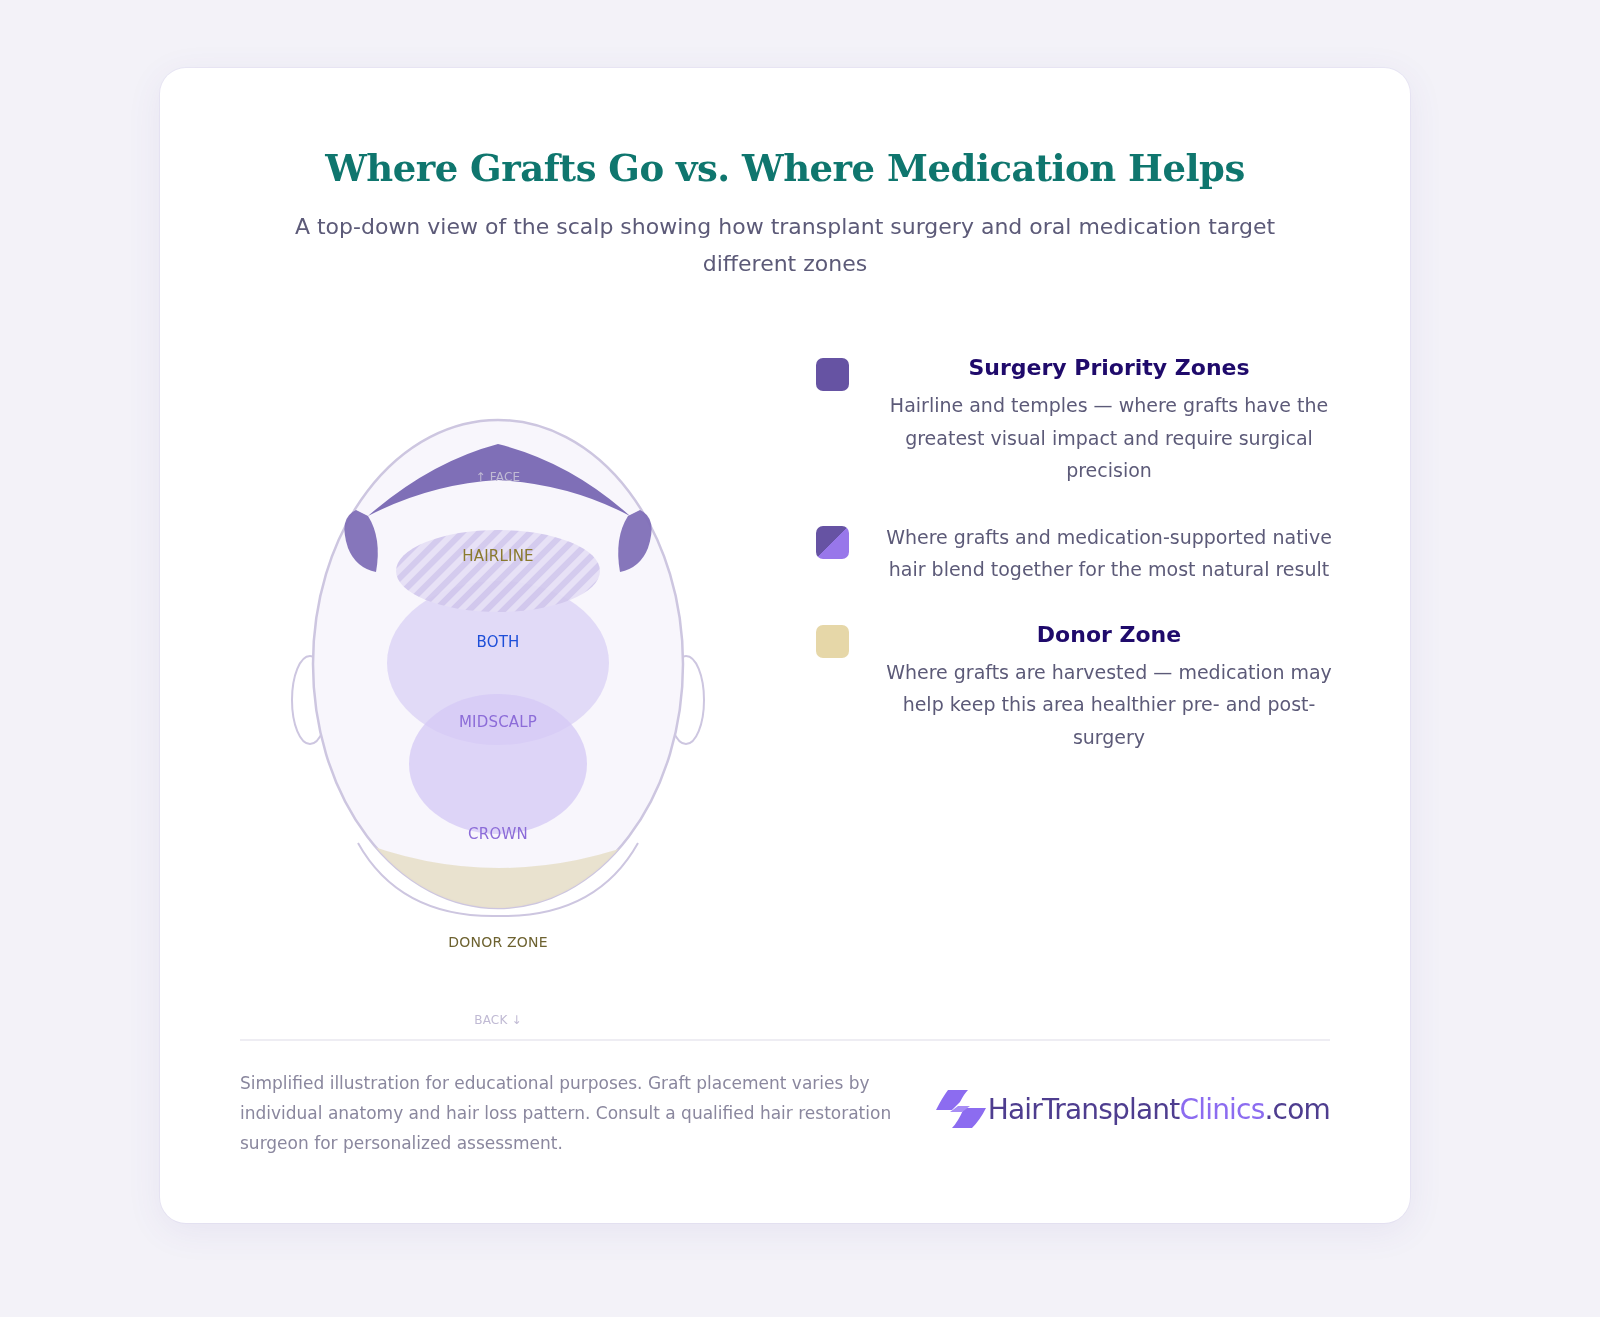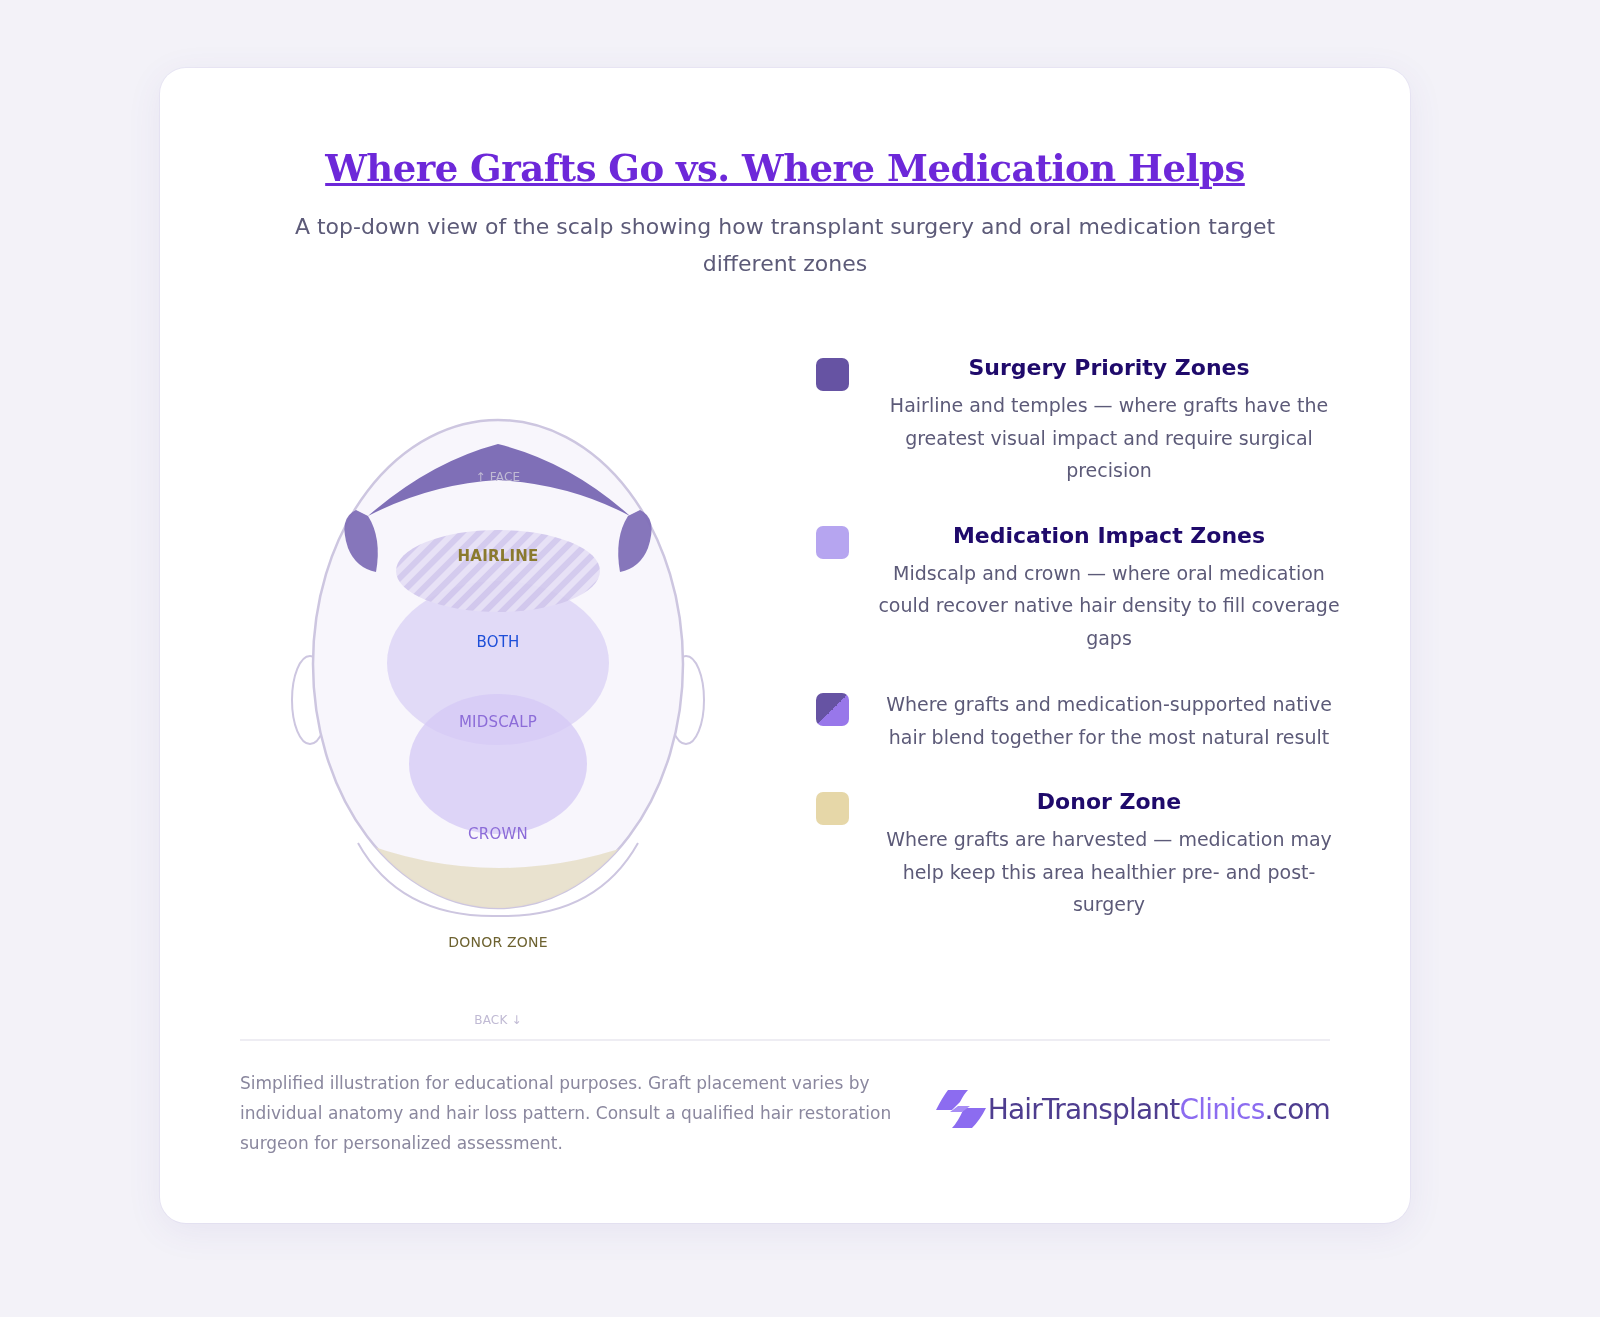--- a/index.html
+++ b/index.html
@@ -17,24 +17,23 @@
     background: #ffffff;
     border-radius: 26px;
     box-shadow: 0 8px 36px rgba(90, 70, 160, 0.08), 0 0 0 1px rgba(120,100,200,0.06);
   }
   .title {
     position: absolute; left: 0; right: 0; top: 78px;
     text-align: center;
     font-family: "DejaVu Serif", "Liberation Serif", serif;
     font-weight: bold;
     font-size: 37px;
-    color: #6d28d9;
+    color: #0f766e;
     letter-spacing: -0.5px;
     margin: 0;
-    text-decoration: underline;
   }
   .subtitle {
     position: absolute; left: 110px; right: 110px; top: 140px;
     text-align: center;
     font-size: 22px;
     line-height: 37px;
     color: #5c5a78;
     margin: 0;
   }
   .diagram {
@@ -144,38 +143,33 @@
 
       <ellipse cx="218" cy="183" rx="102" ry="41" fill="url(#stripes)" opacity="0.9"></ellipse>
 
       <path d="M 88 128 Q 150 74 218 56 Q 290 74 350 128 Q 290 96 218 92 Q 150 96 88 128 Z" fill="#7f6fb7"></path>
 
       <path d="M 76 122 Q 58 130 68 160 Q 76 180 96 184 Q 102 150 88 128 Z" fill="#7f6fb7" opacity="0.95"></path>
       <path d="M 360 122 Q 378 130 368 160 Q 360 180 340 184 Q 334 150 348 128 Z" fill="#7f6fb7" opacity="0.95"></path>
     </svg>
 
     <span class="dlabel" style="left:218px; top:82px; color:#c0bad4;">↑ FACE</span>
-    <span class="dlabel" style="left:218px; top:159px; color:#8a7a2e; font-weight:bold; font-size:15px;">HAIRLINE</span>
+    <span class="dlabel" style="left:218px; top:159px; color:#8a7a2e; font-weight:normal; font-size:15px;">HAIRLINE</span>
     <span class="dlabel" style="left:218px; top:245px; color:#1d4ed8; font-size:15px;">BOTH</span>
     <span class="dlabel" style="left:218px; top:325px; color:#8c6cd8; font-size:15px;">MIDSCALP</span>
     <span class="dlabel" style="left:218px; top:437px; color:#8c6cd8; font-size:15px;">CROWN</span>
     <span class="dlabel" style="left:218px; top:546px; color:#6d6230; font-size:14px;">DONOR ZONE</span>
     <span class="dlabel" style="left:218px; top:625px; color:#c0bad4;">BACK ↓</span>
   </div>
 
   <div class="legend">
     <div class="legend-item">
       <span class="swatch" style="background:#6653a3;"></span>
       <p class="legend-title">Surgery Priority Zones</p>
       <p class="legend-desc">Hairline and temples — where grafts have the greatest visual impact and require surgical precision</p>
-    </div>
-    <div class="legend-item">
-      <span class="swatch" style="background:#b6a5f0;"></span>
-      <p class="legend-title">Medication Impact Zones</p>
-      <p class="legend-desc">Midscalp and crown — where oral medication could recover native hair density to fill coverage gaps</p>
     </div>
     <div class="legend-item">
       <span class="swatch" style="background:linear-gradient(135deg, #6653a3 50%, #9877ea 50%);"></span>
       <p class="legend-desc">Where grafts and medication-supported native hair blend together for the most natural result</p>
     </div>
     <div class="legend-item">
       <span class="swatch" style="background:#e6d7a8;"></span>
       <p class="legend-title">Donor Zone</p>
       <p class="legend-desc">Where grafts are harvested — medication may help keep this area healthier pre- and post-surgery</p>
     </div>

